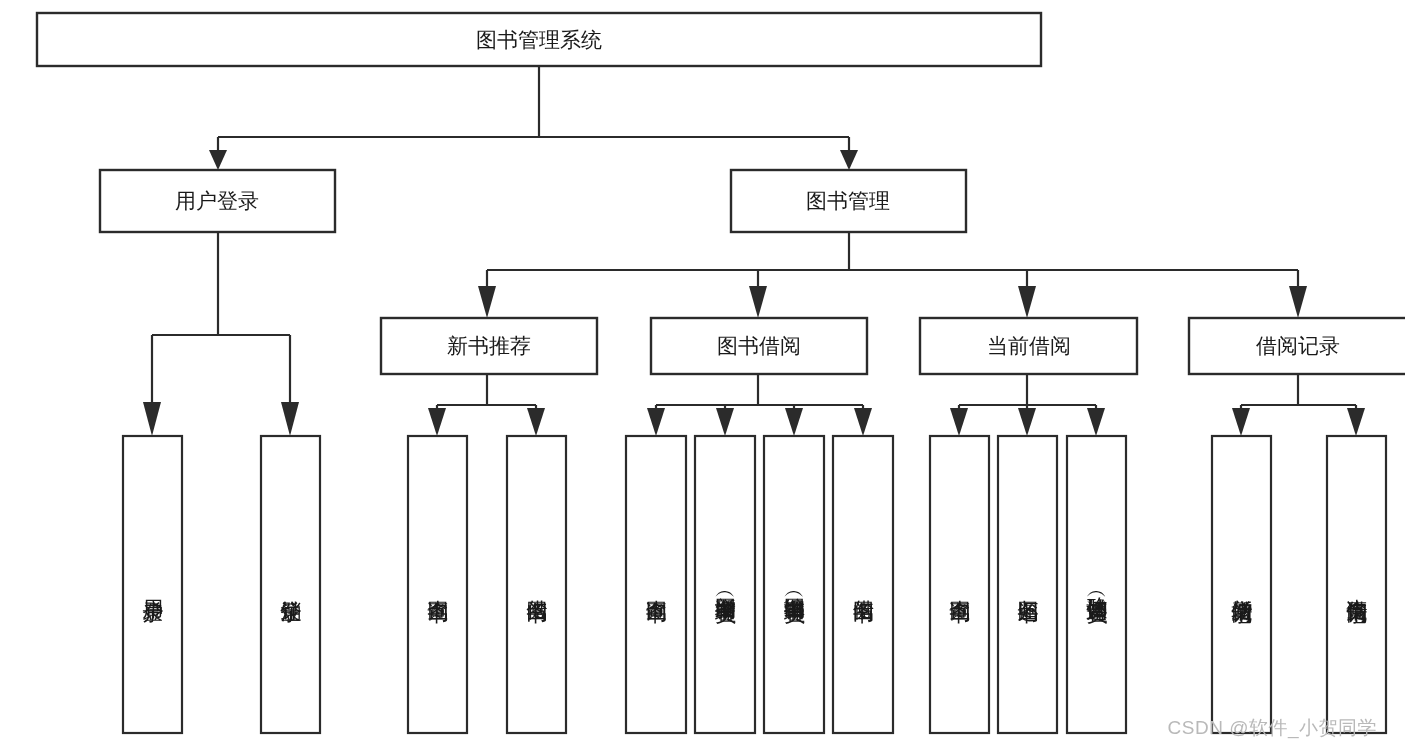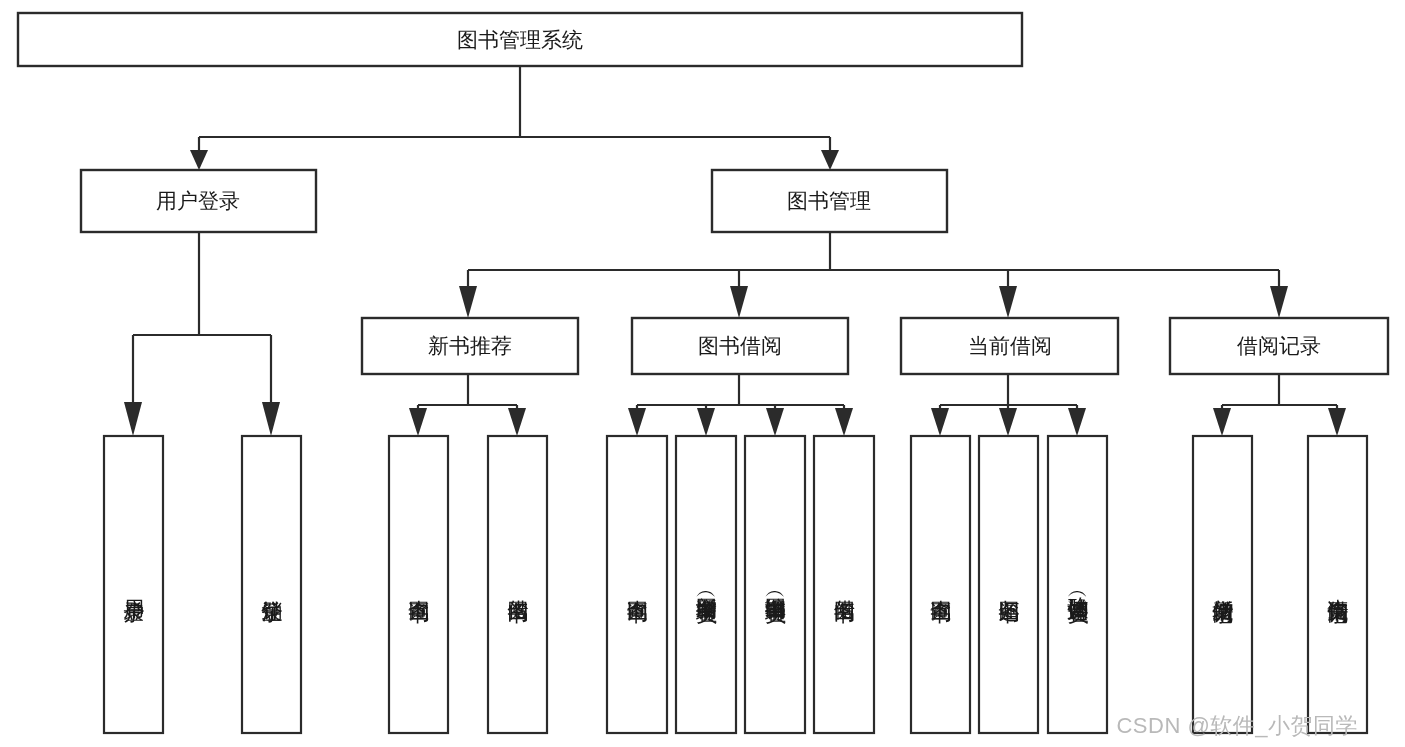--- a/index.html
+++ b/index.html
@@ -11,20 +11,21 @@
     width: 1405px;
     height: 747px;
     font-family: "Liberation Sans", "DejaVu Sans", sans-serif;
     overflow: hidden;
   }
   #diagram-root {
     position: relative;
     width: 1366px;
     height: 747px;
     background: #ffffff;
+    margin-left: 19px;
   }
   svg#tree-svg {
     position: absolute;
     left: 0;
     top: 0;
     width: 1405px;
     height: 747px;
     display: block;
   }
   .node-box {
@@ -70,21 +71,21 @@
     line-height: 1.18;
     color: #1a1a1a;
     letter-spacing: 1px;
     white-space: nowrap;
   }
   #watermark {
     position: absolute;
     right: 8px;
     bottom: 6px;
     font-family: "Liberation Sans", "DejaVu Sans", sans-serif;
-    font-size: 22px;
+    font-size: 19px;
     color: #b9b9b9;
     letter-spacing: 0.5px;
     user-select: none;
     pointer-events: none;
   }
 </style>
 </head>
 <body>
 
 <div id="diagram-root">

